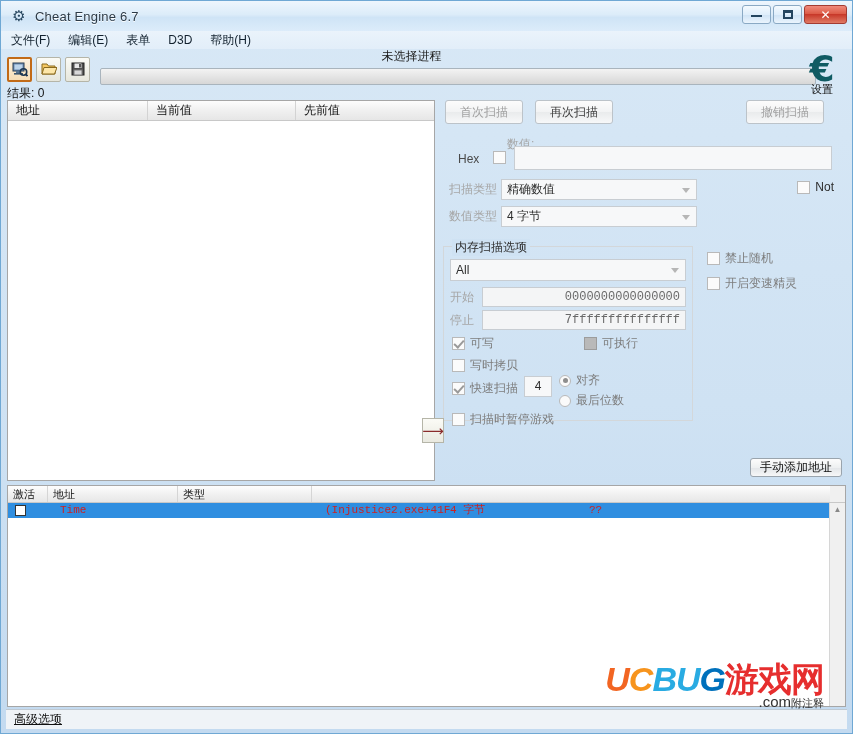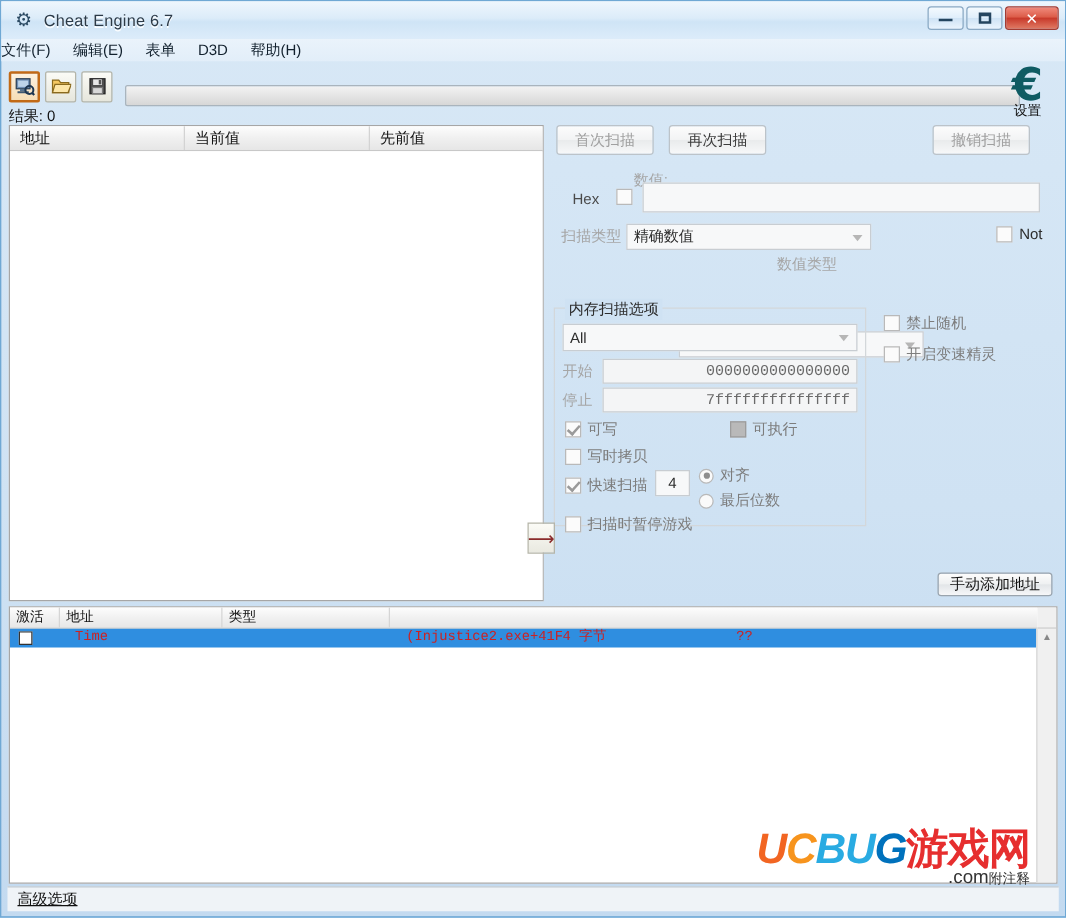--- a/index.html
+++ b/index.html
@@ -45,21 +45,21 @@
     width:43px;
     border:1px solid #a33b32;
     background:linear-gradient(180deg,#f08a7c 0%,#dc5c48 45%,#c8392a 50%,#e07a64 100%);
     color:#fff;font-weight:bold;font-size:12px;
   }
   .min-glyph{display:block;width:11px;height:3px;border-bottom:2px solid #24455f;}
   .max-glyph{display:block;width:10px;height:9px;border:2px solid #24455f;border-top-width:3px;box-sizing:border-box;}
   
   #menubar{
     height:18px;flex:0 0 18px;display:flex;align-items:center;
-    gap:18px;
+    padding-left:10px;gap:18px;
     background:linear-gradient(180deg,#eaf3fb,#e2eef9);
   }
   .menu-item{font-size:12px;color:#12212e;cursor:default;white-space:nowrap;}
   
   #toolrow{
     flex:0 0 34px;display:flex;align-items:center;position:relative;
     padding:3px 0 0 6px;
   }
   .tbtn{
     width:25px;height:25px;margin-right:4px;box-sizing:border-box;
@@ -310,20 +310,21 @@
       </svg>
     </div>
     <div class="tbtn">
       <svg width="14" height="14" viewBox="0 0 14 14">
         <rect x="1" y="1" width="12" height="12" fill="#4f4f4f" stroke="#222"></rect>
         <rect x="3.5" y="1.5" width="7" height="4.5" fill="#e8e8e8"></rect>
         <rect x="8" y="2" width="2" height="3.5" fill="#555"></rect>
         <rect x="3" y="8" width="8" height="5" fill="#d8d8d8" stroke="#777"></rect>
       </svg>
     </div>
+    <div class="proc-label">未选择进程</div>
     <div class="proc-bar"></div>
     <div class="ce-logo">
       <span class="big">€</span>
       <span class="cap">设置</span>
     </div>
   </div>
 
   <div id="resultcount">结果: 0</div>
 
   <div id="mid">
@@ -359,21 +360,21 @@
         <div class="dsel" style="width:196px;">
           <span>精确数值</span>
           <i class="arrow"></i>
         </div>
         <div class="notwrap">
           <span class="cbox"></span>
           <span>Not</span>
         </div>
       </div>
 
-      <div class="drow" style="top:103px;flex-direction:column;">
+      <div class="drow" style="top:103px;">
         <div class="dlabel">数值类型</div>
         <div class="dsel" style="width:196px;">
           <span>4 字节</span>
           <i class="arrow"></i>
         </div>
       </div>
 
       <div class="gbox">
         <div class="gtitle">内存扫描选项</div>
 

